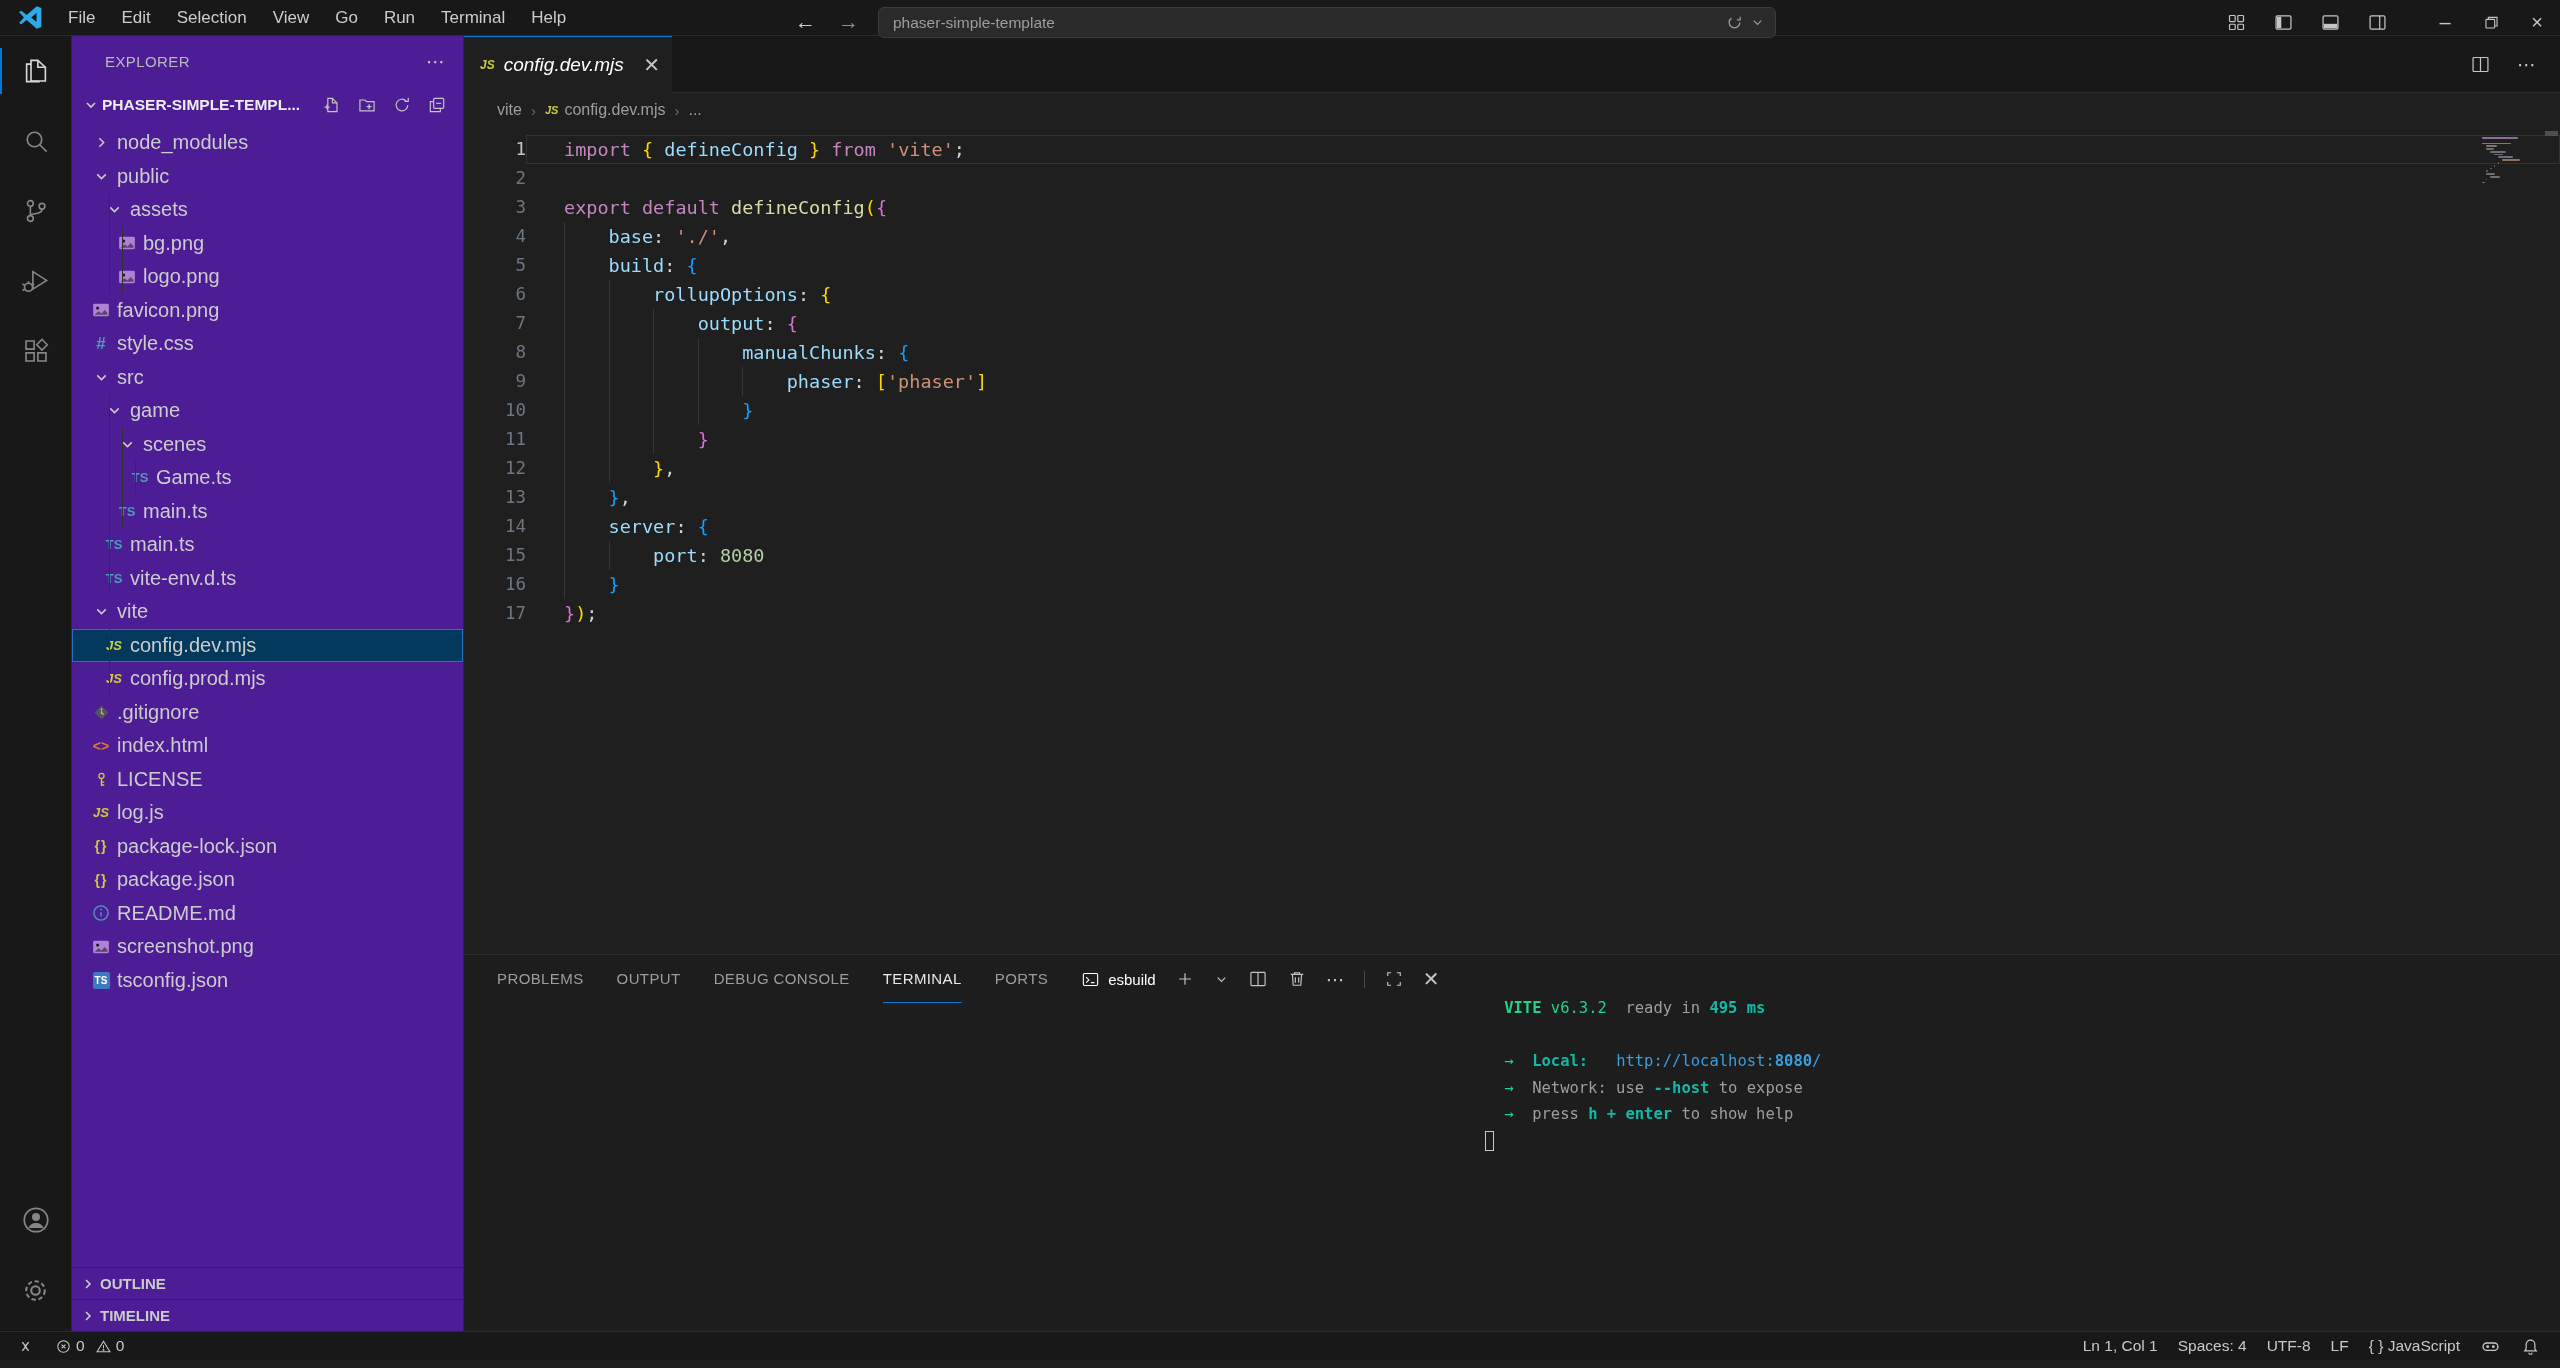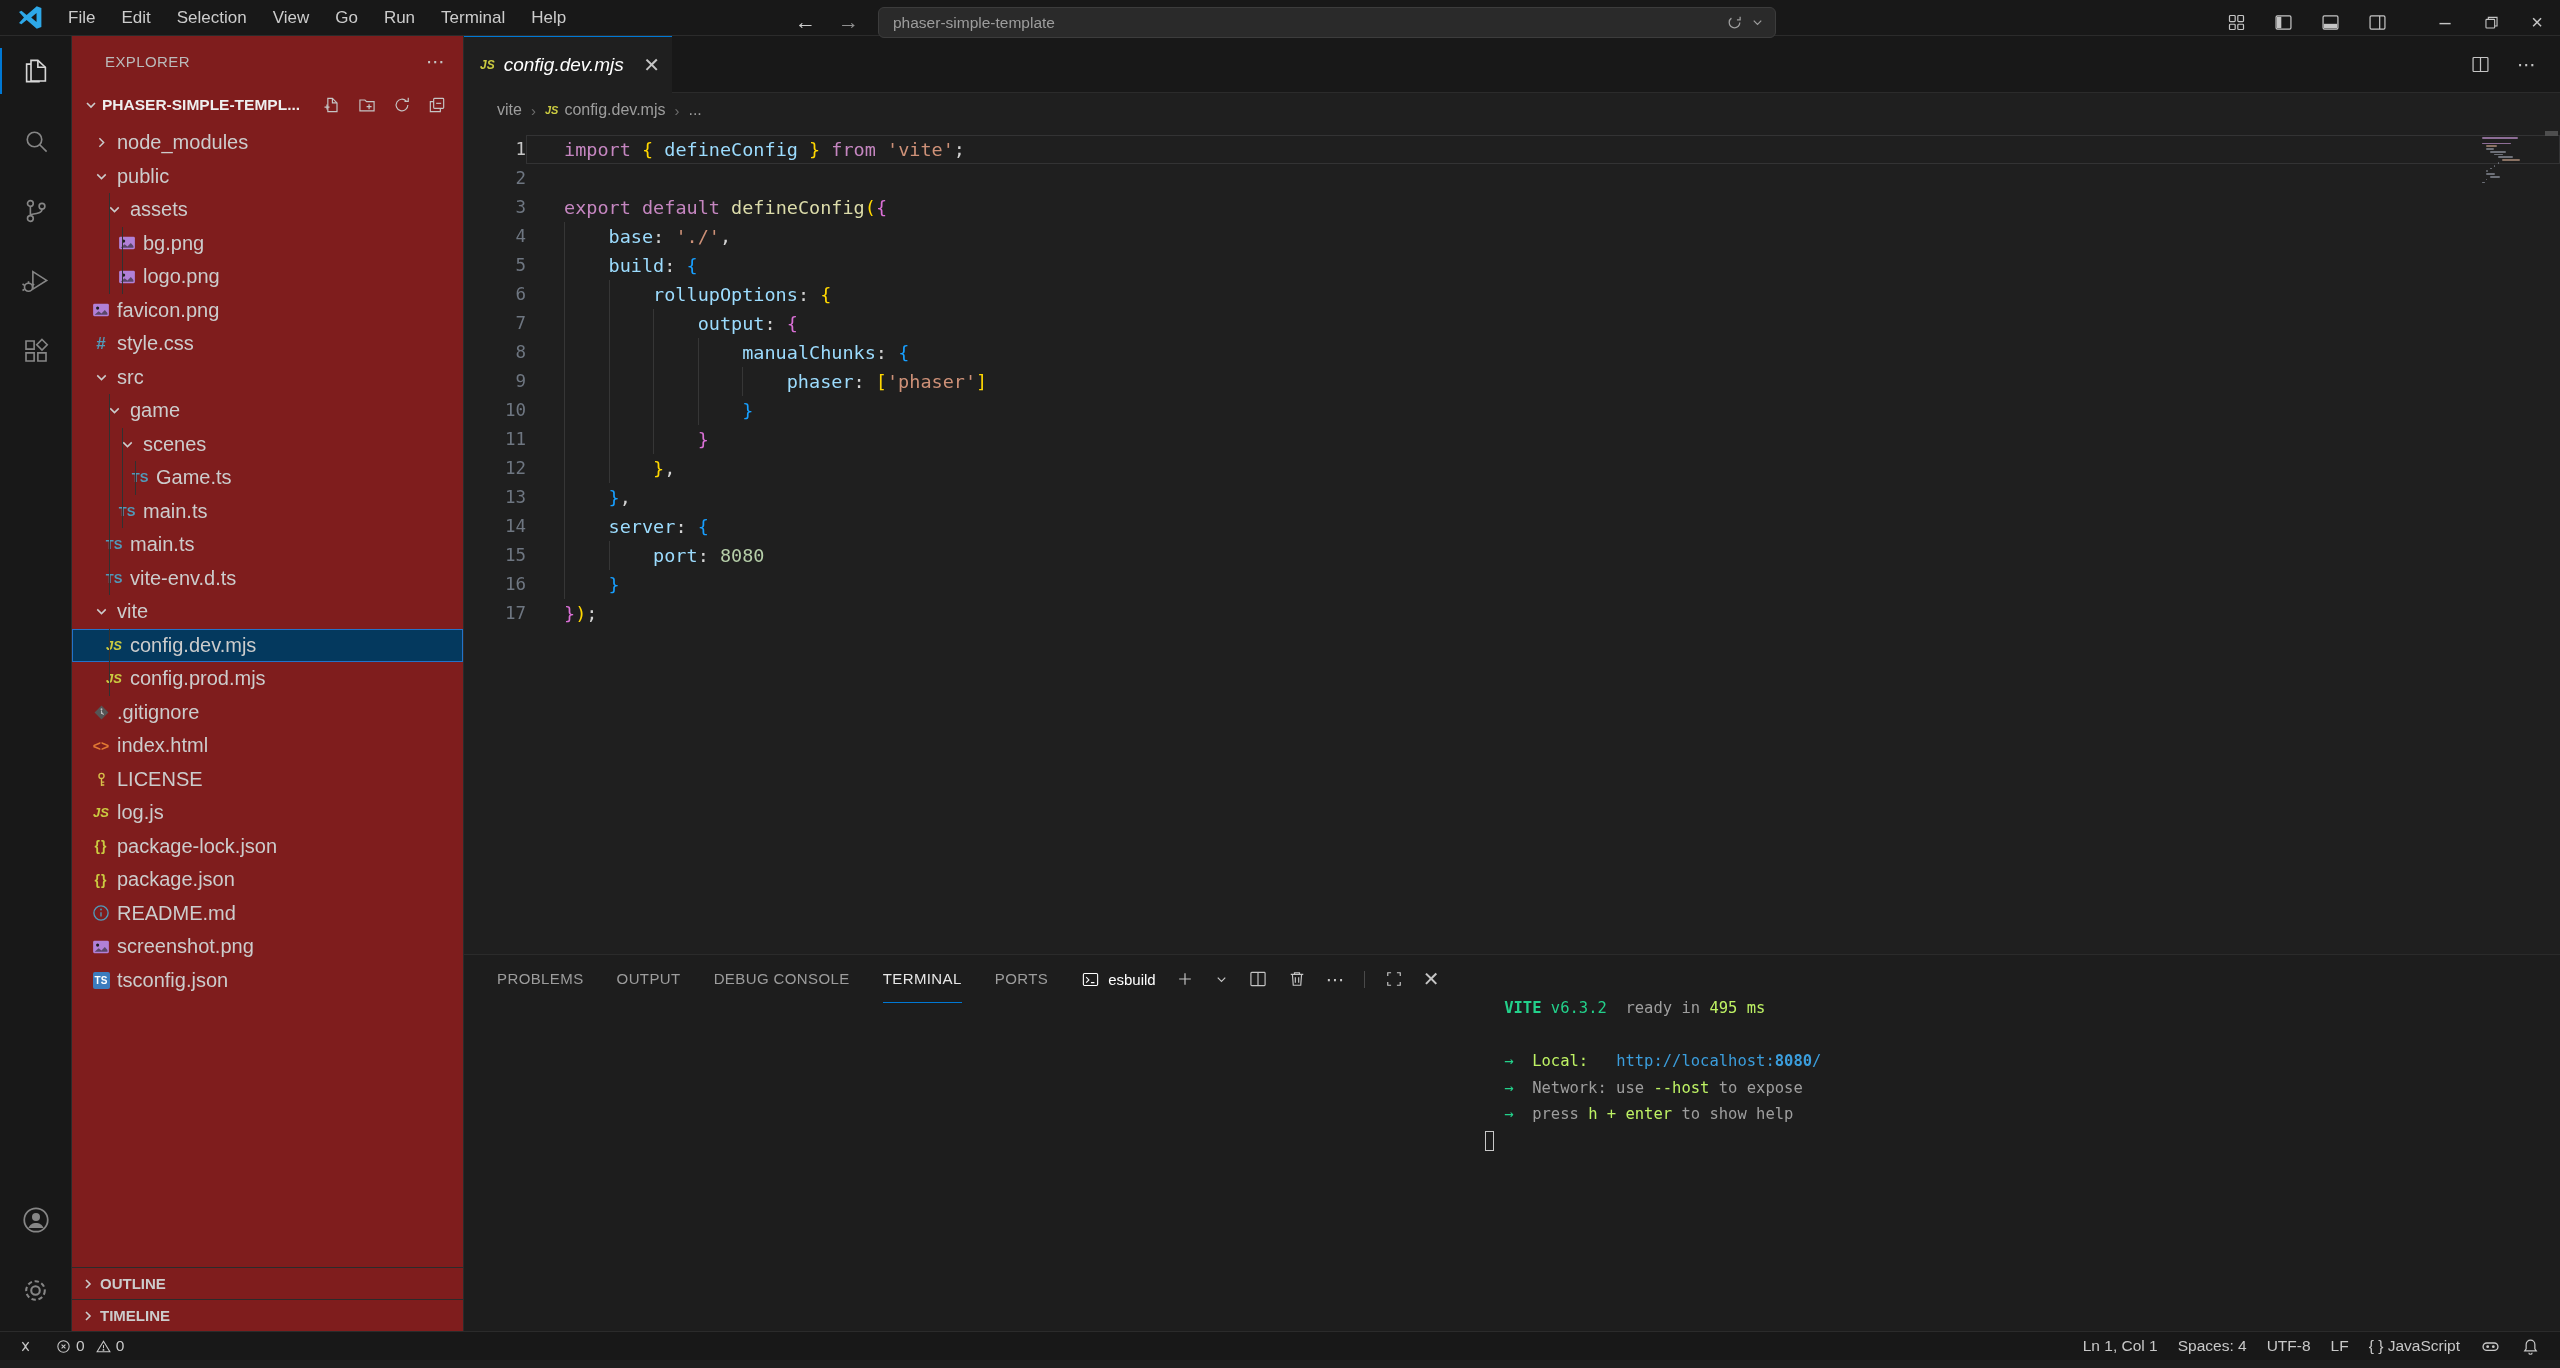--- a/index.html
+++ b/index.html
@@ -29,21 +29,21 @@
   
   .main { display:flex; height:1295px; }
 
   .activitybar { width:72px; background:#181818; border-right:1px solid #2b2b2b;
     display:flex; flex-direction:column; align-items:stretch; }
   .ab-item { height:70px; display:flex; align-items:center; justify-content:center; color:#868686; position:relative; }
   .ab-item.active { color:#d7d7d7; }
   .ab-item.active::before { content:""; position:absolute; left:0; top:12px; bottom:12px; width:2px; background:#0078d4; }
   .ab-bottom { margin-top:auto; margin-bottom:6px; }
 
-  .sidebar { width:392px; background:#7f1d1d; border-right:1px solid #2b2b2b; display:flex; flex-direction:column;justify-content:center; }
+  .sidebar { width:392px; background:#4c1d95; border-right:1px solid #2b2b2b; display:flex; flex-direction:column;justify-content:center; }
   .sbar-header { height:50px; display:flex; align-items:center; padding:0 18px 0 33px; font-size:15px; color:#bbbbbb; }
   .sbar-header .t { flex:1; letter-spacing:.4px; }
   .sbar-proj { height:38px; display:flex; align-items:center; padding:0 16px 0 8px; }
   .sbar-proj .chev { width:22px; color:#cccccc; }
   .sbar-proj .t { flex:1; font-weight:bold; font-size:15.5px; color:#eeeeee; white-space:nowrap; overflow:hidden; }
   .proj-actions { display:flex; gap:15px; color:#c5c5c5; }
   .tree { flex:1; overflow:hidden; padding-top:2px; }
   .trow { height:33.5px; display:flex; align-items:center; position:relative; font-size:20px; color:#cccccc; white-space:nowrap; }
   .trow.selected { background:#04395e; box-shadow:inset 0 0 0 1px #2472c8; }
   .tslot { width:26px; min-width:26px; display:flex; align-items:center; justify-content:center; color:#cccccc; }
@@ -91,21 +91,21 @@
   .panel-header { height:48px; display:flex; align-items:stretch; padding:0 18px 0 33px; }
   .ptab { margin-right:33px; font-size:15px; letter-spacing:.4px; color:#9d9d9d; display:flex; align-items:center;
     border-bottom:1px solid transparent; }
   .ptab.active { color:#e7e7e7; border-bottom-color:#0078d4; }
   .panel-actions { margin-left:auto; display:flex; align-items:center; gap:19px; color:#c5c5c5; }
   .term-chip { display:flex; align-items:center; gap:8px; font-size:15px; color:#ffffff; }
   .pa-sep { width:1px; height:17px; background:#4a4a4a; }
   .panel-body { flex:1; font-family:"DejaVu Sans Mono",monospace; font-size:15.5px; padding-top:40px; }
   .tline { height:26.5px; line-height:26.5px; white-space:pre; padding-left:28px; }
   .t-green{color:#23d18b} .t-greenb{color:#23d18b;font-weight:bold}
-  .t-gray{color:#9e9e9e} .t-white{color:#cccccc} .t-whiteb{color:#bef264;font-weight:normal}
+  .t-gray{color:#9e9e9e} .t-white{color:#cccccc} .t-whiteb{color:#14b8a6;font-weight:bold}
   .t-blue{color:#3b9edd} .t-blueb{color:#3b9edd;font-weight:bold}
   .t-cursor { display:inline-block; width:9px; height:20px; border:1px solid #c8c8c8; vertical-align:middle; }
 
   
   .statusbar { height:29px; background:#181818; border-top:1px solid #2b2b2b; display:flex; align-items:center;
     font-size:15.5px; color:#c8c8c8; padding:0 10px 0 6px; }
   .st-item { padding:0 10px; display:flex; align-items:center; gap:5px; height:100%; }
   .st-right { margin-left:auto; display:flex; align-items:center; height:100%; }
   .errwarn { display:flex; align-items:center; gap:4px; }
   .errwarn .n { margin-right:6px; }

